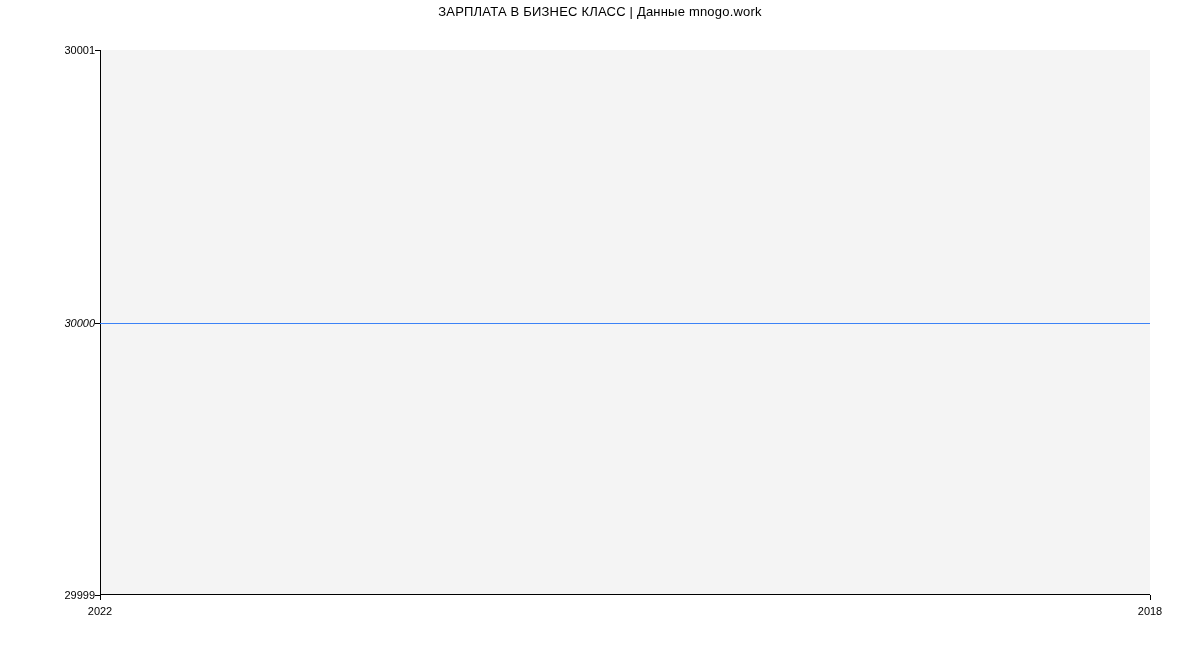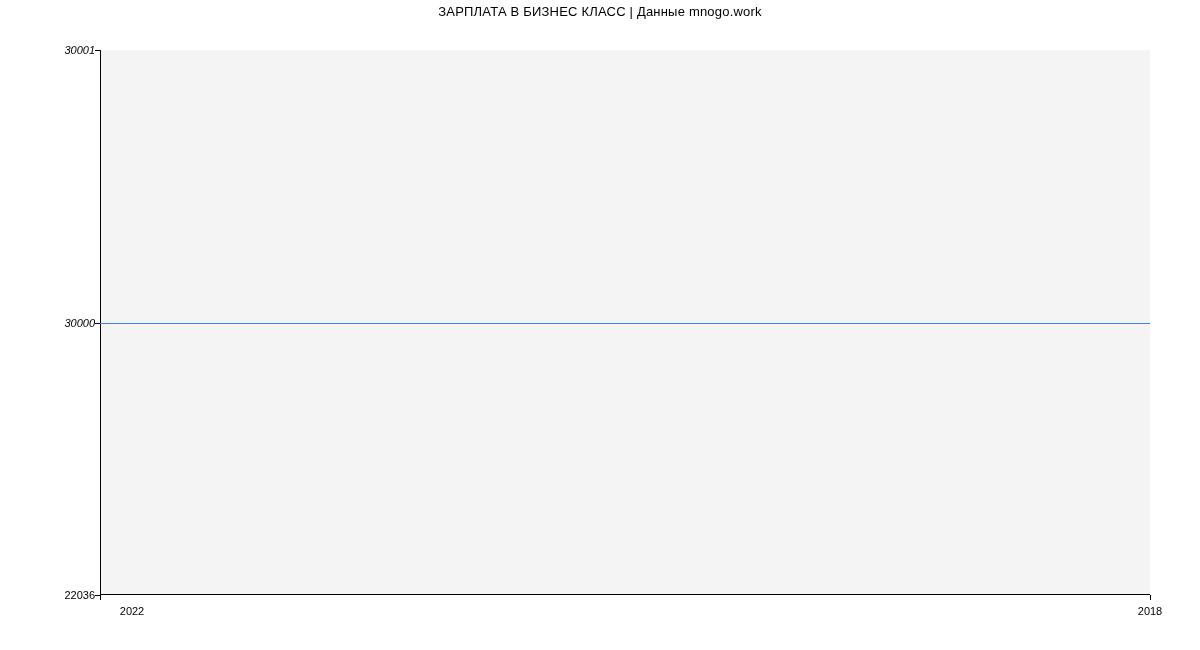--- a/index.html
+++ b/index.html
@@ -70,24 +70,24 @@
       height: 0;
       border-top: 1.5px solid #3b82f6;
     }
   </style>
 </head>
 <body>
 
 <div class="chart-wrap">
   <div class="chart-title">ЗАРПЛАТА В БИЗНЕС КЛАСС | Данные mnogo.work</div>
   <div class="plot"></div>
-<div class="y-tick" style="top: 595px;">22036</div>
+<div class="y-tick" style="top: 595px;">29999</div>
     <div class="y-tick-mark" style="top: 595px;"></div>
     <div class="y-tick" style="top: 322.5px; font-style: italic;">30000</div>
     <div class="y-tick-mark" style="top: 322.5px;"></div>
-    <div class="y-tick" style="top: 50px; font-style: italic;">30001</div>
+    <div class="y-tick" style="top: 50px;">30001</div>
     <div class="y-tick-mark" style="top: 50px;"></div>
-    <div class="x-tick" style="top: 605px; left: 100px; margin-left: 32px;">2022</div>
+    <div class="x-tick" style="top: 605px; left: 100px;">2022</div>
     <div class="x-tick-mark" style="left: 100px;"></div>
     <div class="x-tick" style="top: 605px; left: 1150px;">2018</div>
     <div class="x-tick-mark" style="left: 1150px;"></div>
     <div class="data-line" style="top: 322.5px; left: 100px; width: 1050px;"></div>
   </div>
 
 </body></html>

